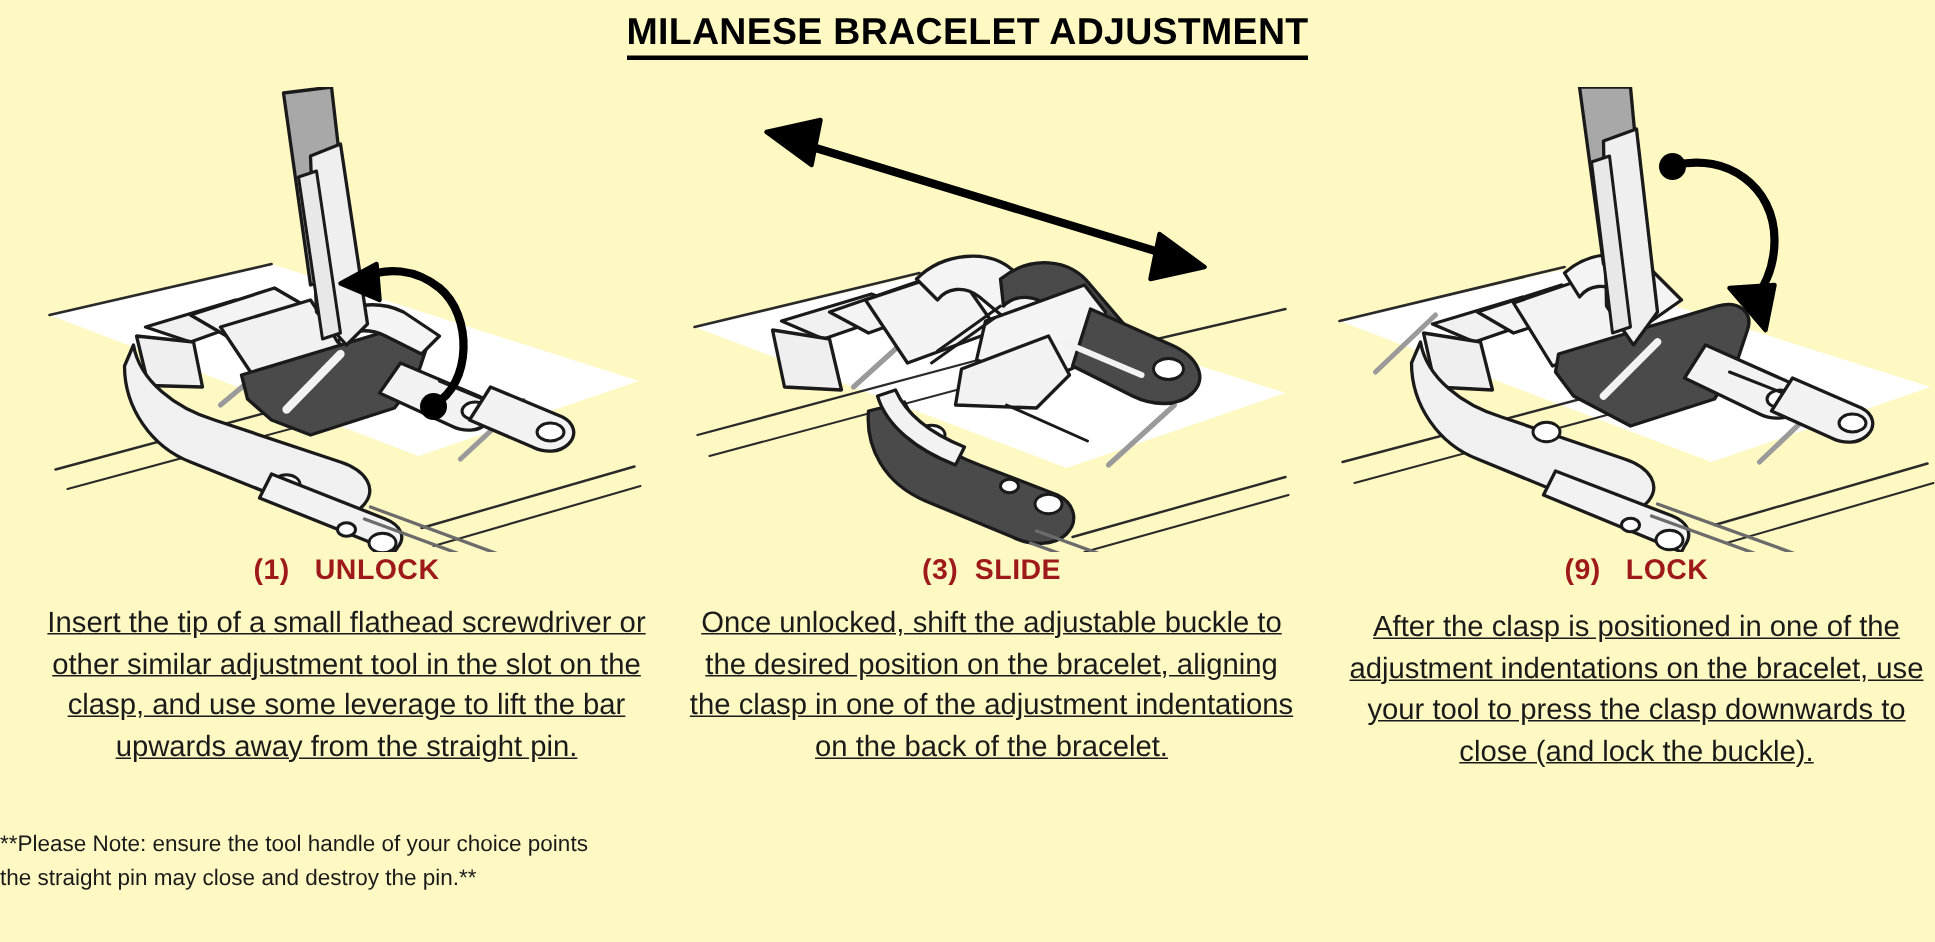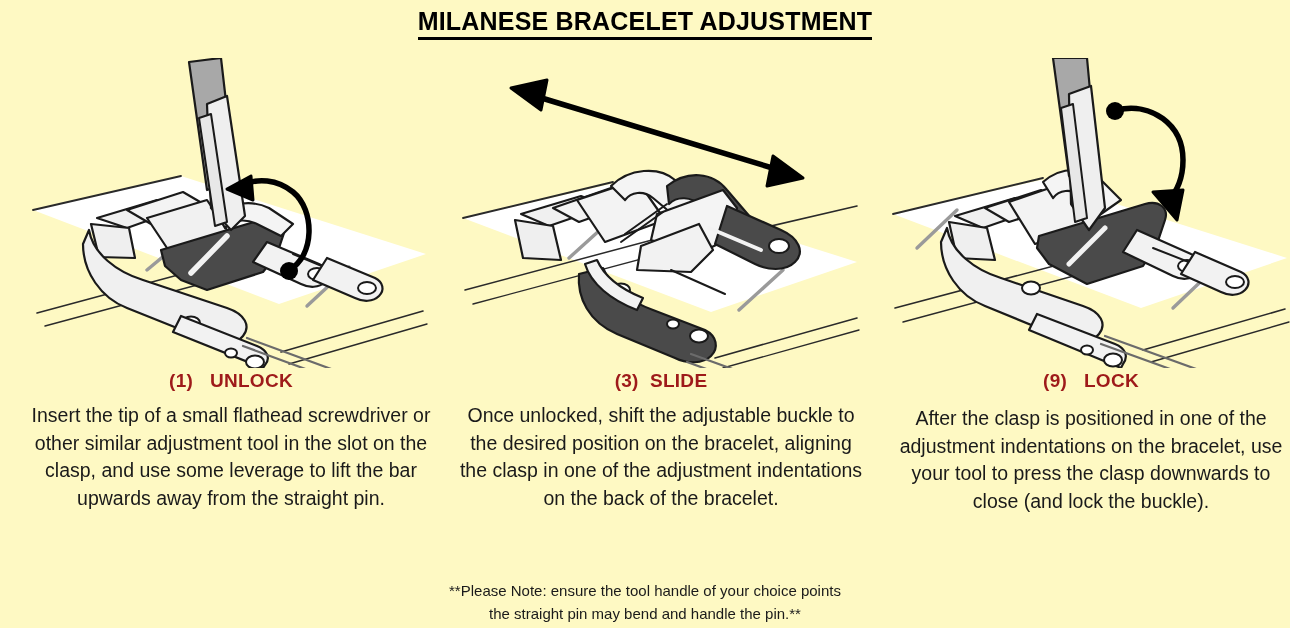--- a/index.html
+++ b/index.html
@@ -75,32 +75,32 @@
     white-space: pre;
   }
   .step-text {
     font-size: 19.5px;
     line-height: 1.42;
     color: #1a1a1a;
     text-align: center;
     width: 406px;
     margin-top: 10px;
     font-family: "Liberation Sans", sans-serif;
+    text-decoration: underline;
   }
   .col-1 .step-text { width: 420px; }
   .col-2 .step-text { width: 412px; }
   .col-3 .step-text { width: 404px; margin-top: 13px; }
 
   
   .footnote {
     position: absolute;
     left: 0;
-    top: 580px;
-    width: 1290px;
-    text-align: center;
+    top: 552px;
+    width: 1290px;
     font-size: 15px;
     line-height: 1.5;
     color: #1a1a1a;
   }
   .footnote .fn-line { display: block; }
 </style>
 </head>
 <body>
 
 <div class="page">
@@ -360,16 +360,16 @@
         </svg>
       </div>
       <div class="step-label">(9)   LOCK</div>
       <div class="step-text">After the clasp is positioned in one of the adjustment indentations on the bracelet, use your tool to press the clasp downwards to close (and lock the buckle).</div>
     </div>
 
   </div>
 
   <div class="footnote">
     <span class="fn-line">**Please Note: ensure the tool handle of your choice points</span>
-    <span class="fn-line">the straight pin may bend and handle the pin.**</span>
+    <span class="fn-line">the straight pin may close and destroy the pin.**</span>
   </div>
 
 </div>
 
 </body></html>

